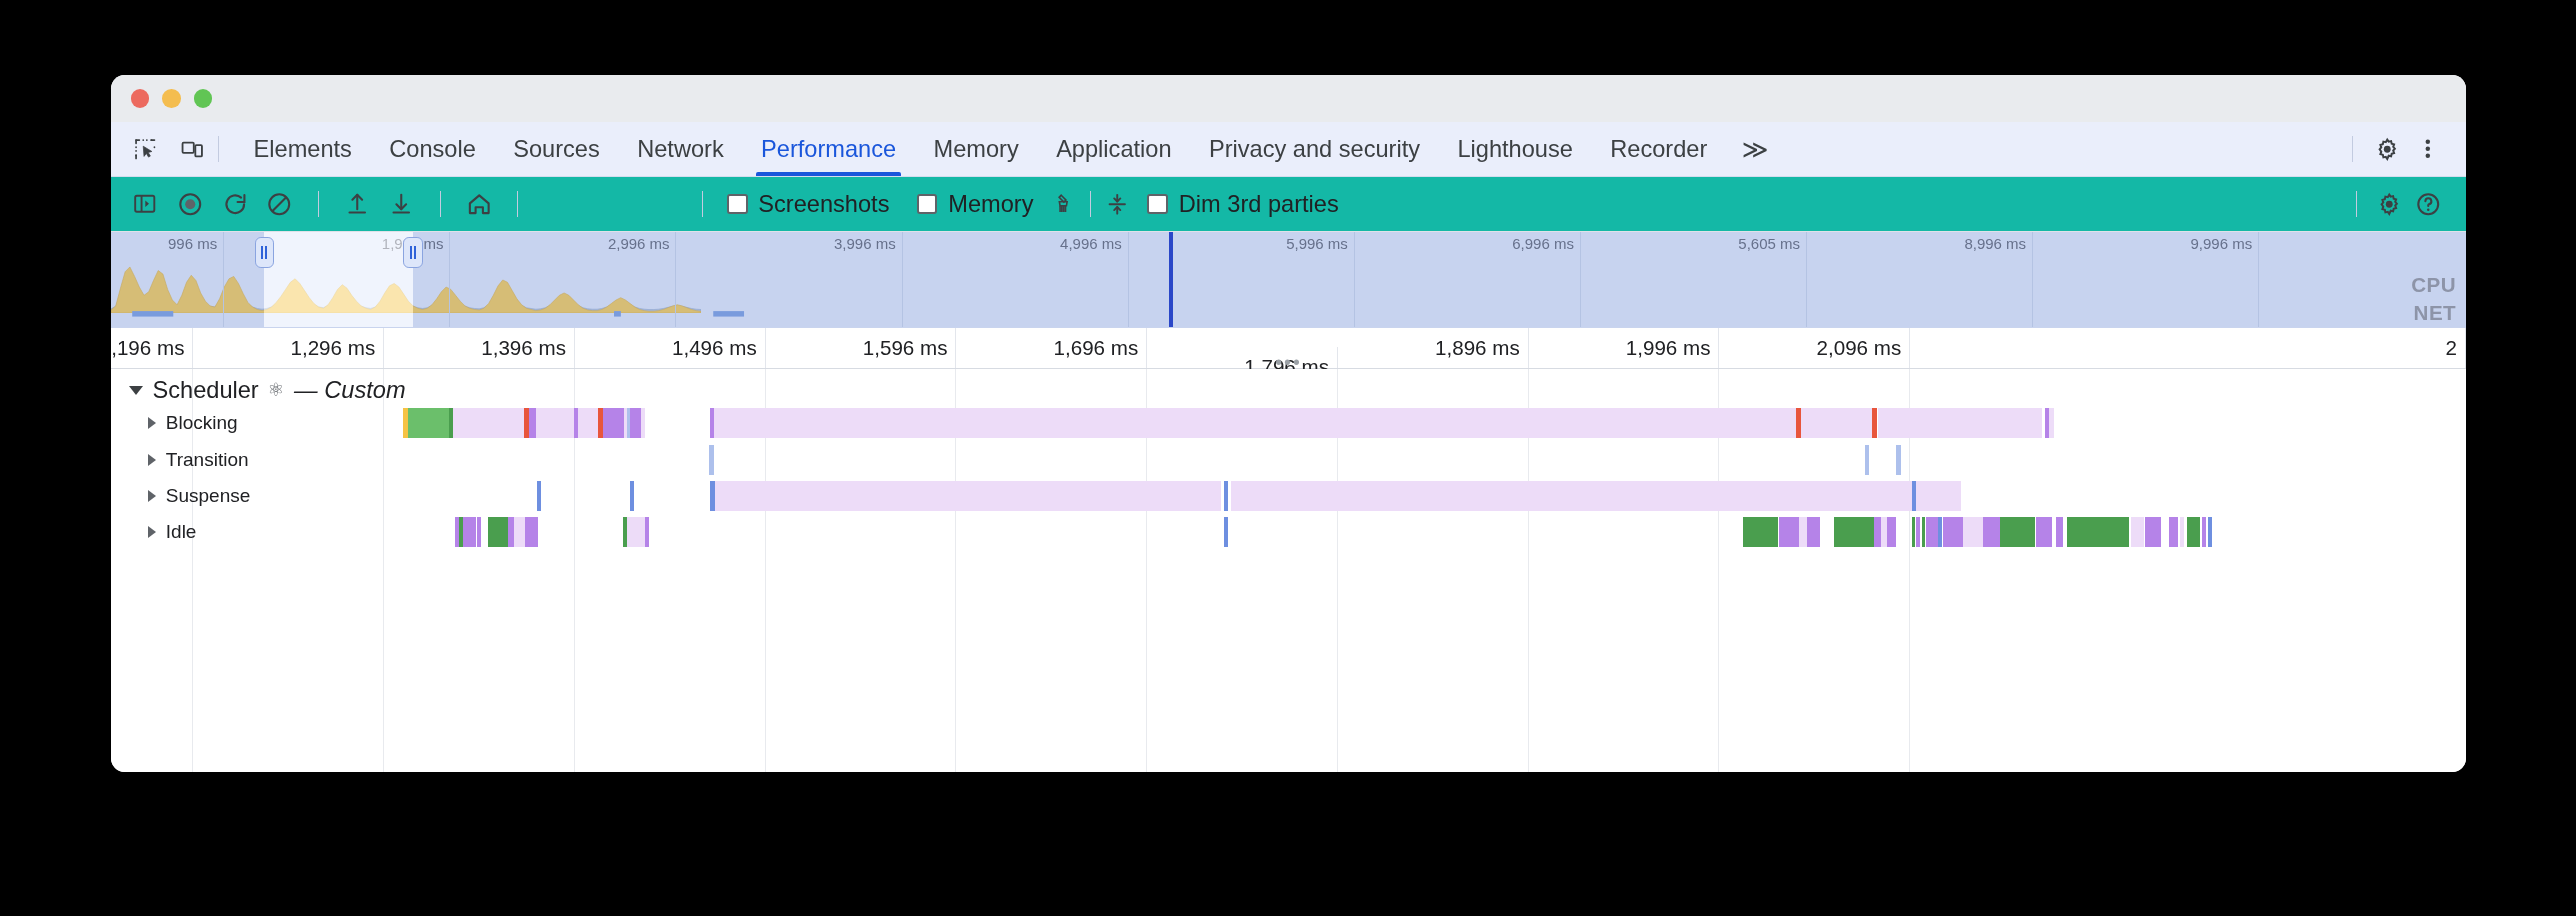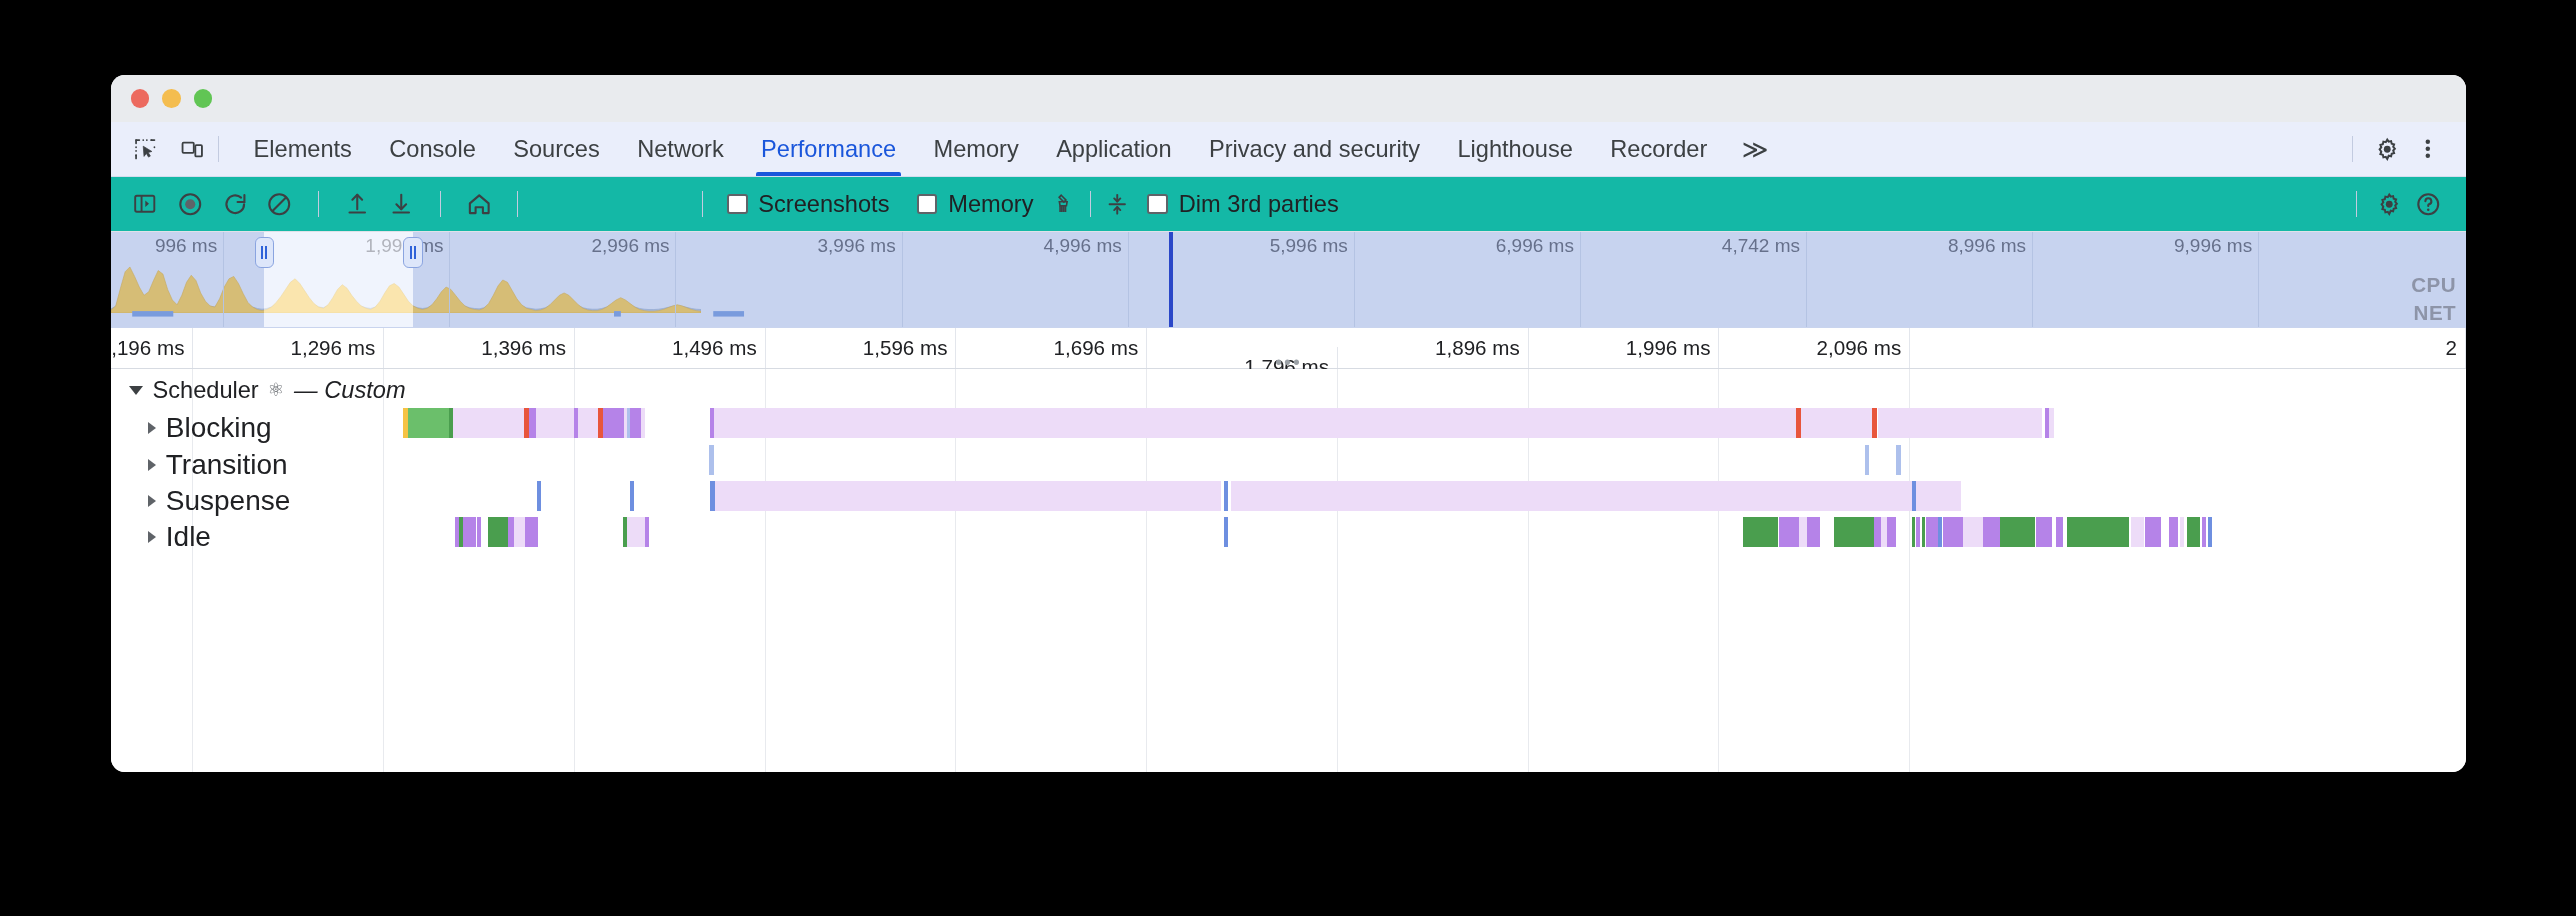--- a/index.html
+++ b/index.html
@@ -76,21 +76,21 @@
     background: #dde6fa; overflow: hidden;
     border-bottom: 1px solid #c9d4ee;
   }
   .ov-ruler { position: absolute; inset: 0 0 auto 0; height: 96px; }
   .ov-tick {
     position: absolute; top: 0; height: 96px;
     border-left: 1px solid #c2cfe8;
   }
   .ov-tick em {
     position: absolute; right: 6.9px; top: 2.9px;
-    font-size: 19px; font-style: normal; color: #52586b; white-space: nowrap;
+    font-size: 15px; font-style: normal; color: #52586b; white-space: nowrap;
   }
   .ov-cpu { position: absolute; left: 0; right: 0; top: 21.6px; height: 59px; }
   .ov-net { position: absolute; left: 0; right: 0; bottom: 5.9px; height: 13.7px; }
   .ov-label {
     position: absolute; right: 9.8px;
     font-size: 20.6px; font-weight: bold; color: #8d94a8; letter-spacing: 0.5px;
   }
   .ov-label.cpu { top: 41px; }
   .ov-label.net { bottom: 2px; }
   .ov-window-left, .ov-window-right {
@@ -120,21 +120,21 @@
   .resizer {
     position: absolute; left: 0; right: 0; bottom: -1px; height: 13.7px;
     display: flex; align-items: center; justify-content: center;
     font-size: 19.6px; color: #9aa0a6; letter-spacing: 2px; cursor: ns-resize; z-index: 5;
   }
   
   .flame { flex: 1 1 auto; position: relative; background: #fff; overflow: hidden; padding-left: 8px; }
   .gridcol { position: absolute; top: 0; bottom: 0; width: 1px; background: #e8eaee; }
   .trackname {
     position: absolute; left: 0; display: flex; align-items: center;
-    font-size: 28px; color: #202124; white-space: nowrap; z-index: 4;
+    font-size: 19px; color: #202124; white-space: nowrap; z-index: 4;
   }
   .caret {
     width: 0; height: 0; margin-right: 9.8px;
     border-left: 8.8px solid #5f6368; border-top: 6.9px solid transparent; border-bottom: 6.9px solid transparent;
   }
   .caret.down {
     border-left: 7.9px solid transparent; border-right: 7.9px solid transparent;
     border-top: 9.8px solid #3c4043; border-bottom: none;
   }
   .group-head { font-size: 23.6px; }
@@ -329,21 +329,21 @@
         <div class="ov-tick" style="left: 43.17%;">
           <em>4,996 ms</em>
         </div>
         <div class="ov-tick" style="left: 52.77%;">
           <em>5,996 ms</em>
         </div>
         <div class="ov-tick" style="left: 62.37%;">
           <em>6,996 ms</em>
         </div>
         <div class="ov-tick" style="left: 71.97%;">
-          <em>4,742 ms</em>
+          <em>5,605 ms</em>
         </div>
         <div class="ov-tick" style="left: 81.57%;">
           <em>8,996 ms</em>
         </div>
         <div class="ov-tick" style="left: 91.17%;">
           <em>9,996 ms</em>
         </div>
       </div>
     <div class="ov-window-left" id="ovwl" style="left: 0px; width: 6.51%;"></div>
     <div class="ov-window-right" id="ovwr" style="left: 12.83%; right: 0px;"></div>

